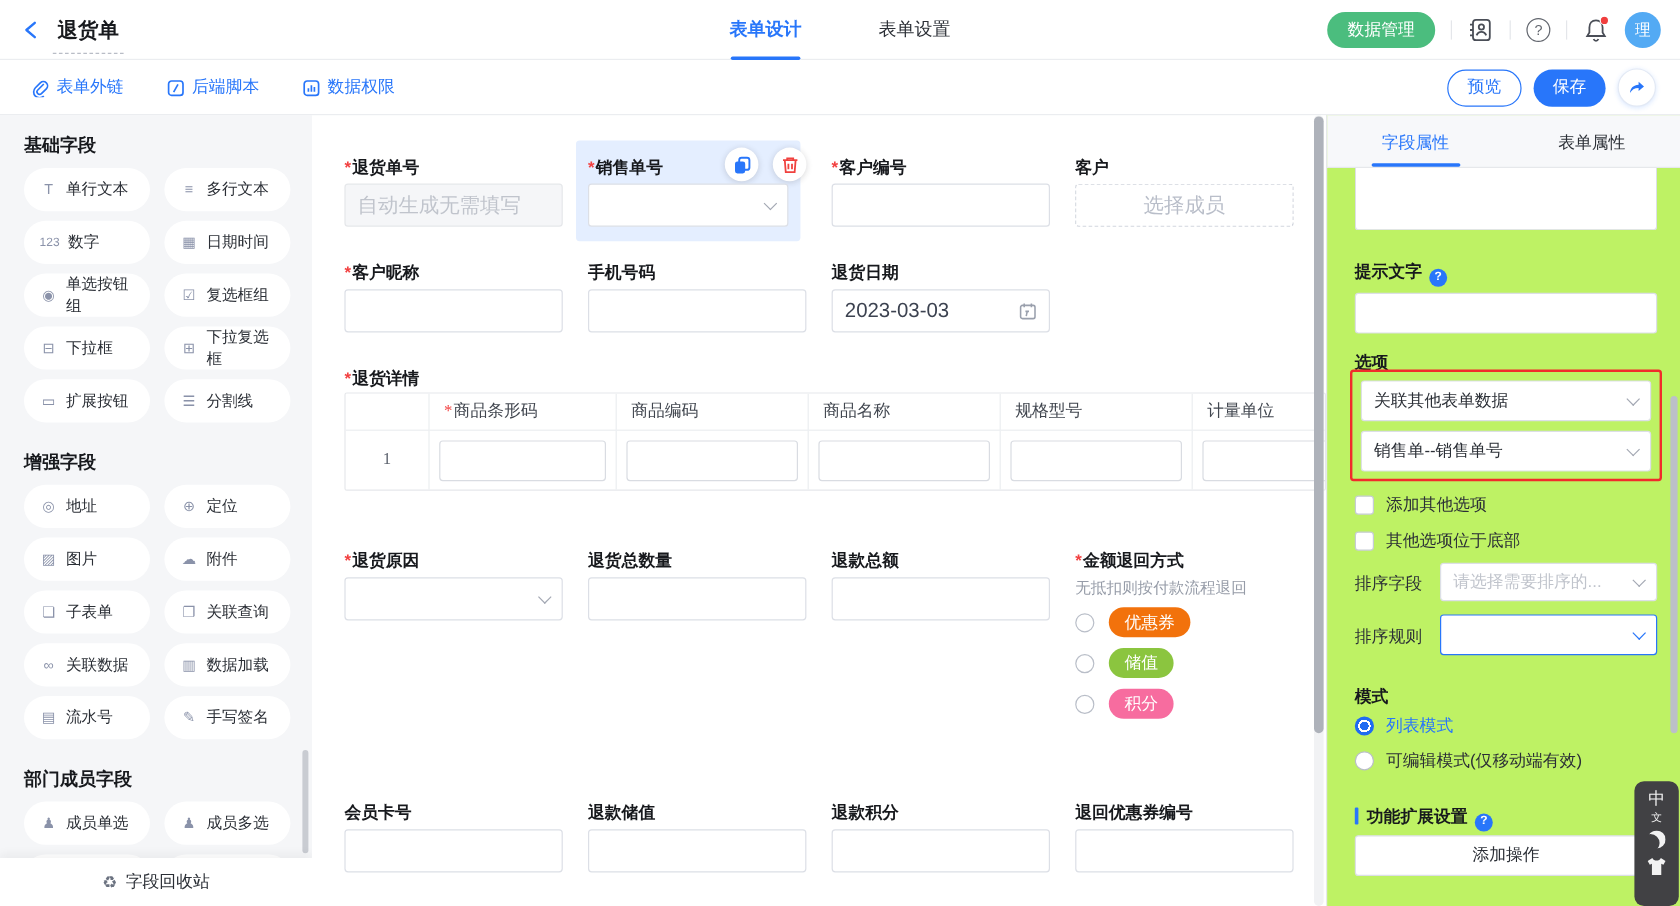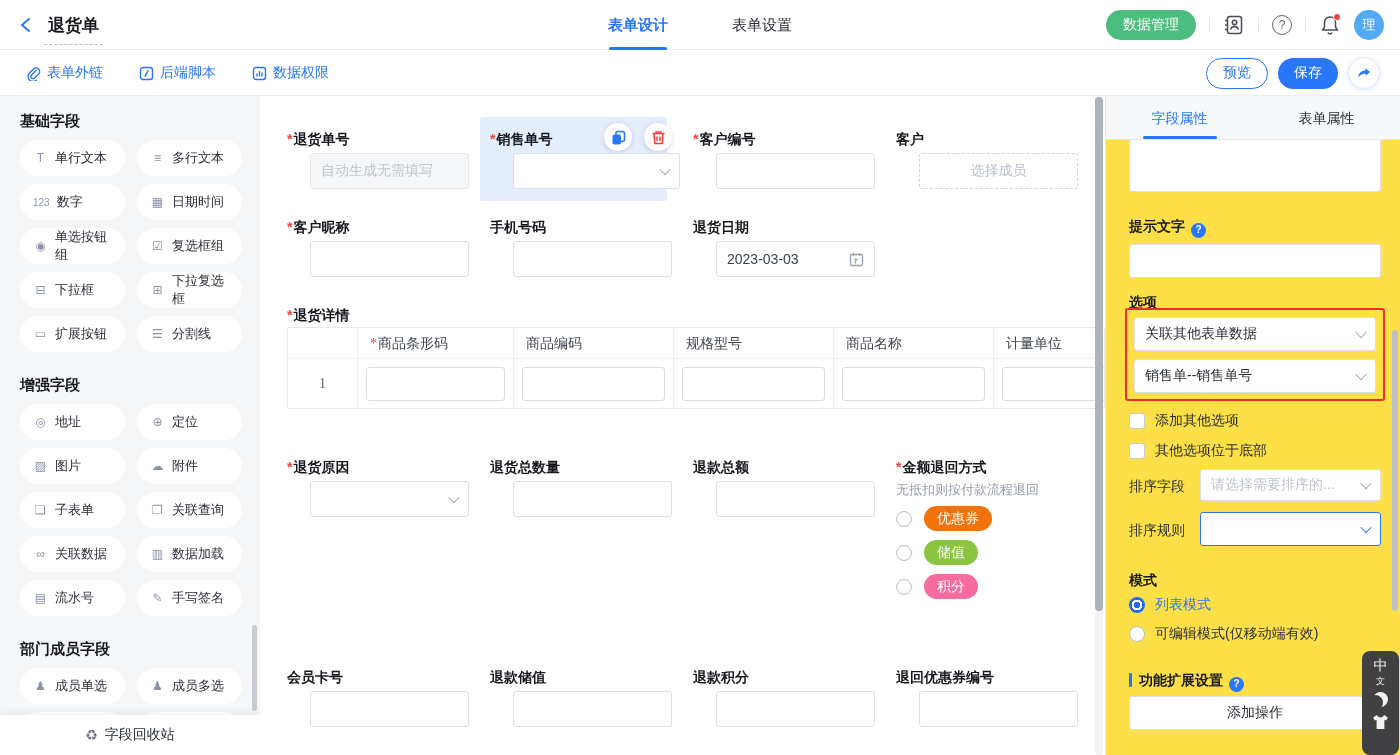--- a/index.html
+++ b/index.html
@@ -64,21 +64,21 @@
   
   .canvas { position:absolute; left:260px; top:96px; width:845px; height:659px; background:#fff; overflow:hidden; }
   .cv-scroll-track { position:absolute; right:2px; top:0; width:8px; height:659px; background:#f1f2f4; border-radius:4px; }
   .cv-scroll-thumb { position:absolute; right:2px; top:1px; width:8px; height:514px; background:#aeb2ba; border-radius:4px; }
 
   .fld { position:absolute; width:182px; }
   .fld-label { font-size:14px; font-weight:700; color:#17191d; height:20px; line-height:20px;
     margin-bottom:4px; white-space:nowrap; }
   .req::before { content:"*"; color:#f24141; margin-right:1px; }
   .inp { height:36px; border:1px solid #dcdfe6; border-radius:3px; background:#fff;
-    display:flex; align-items:center; padding:12px 10px; font-size:14px; color:#3c4250;margin-left:23px; }
+    display:flex; align-items:center; padding:12px 10px; font-size:17px; color:#3c4250; }
   .inp.disabled { background:#f5f6f8; border-color:#e5e7ea; color:#c0c4cc; }
   .inp.dashed { border:1px dashed #d2d6de; justify-content:center; color:#b9bec9; }
   .sel-chev { width:8px; height:8px; border-right:1.5px solid #a3a8b3; border-bottom:1.5px solid #a3a8b3;
     transform:rotate(45deg) translate(-1px,-1px); flex:none; }
   .between { justify-content:space-between; }
 
   .sel-block { position:absolute; left:220px; top:21px; width:187px; height:84px; background:#e4eeff; border-radius:3px; }
   .sel-block .fld-label { position:absolute; left:10px; top:12px; margin:0; }
   .mini-circle { position:absolute; top:6px; width:28px; height:28px; border-radius:50%; background:#fff;
     box-shadow:0 1px 5px rgba(31,35,41,.18); display:flex; align-items:center; justify-content:center; cursor:pointer; }
@@ -98,21 +98,21 @@
   
   .hint { font-size:13px; color:#969ca8; height:18px; line-height:18px; }
   .radio { width:16px; height:16px; border-radius:50%; border:1px solid #b9bec8; background:#fff; flex:none; }
   .radio.sel { border:none;
     background:radial-gradient(circle,#1f6bf2 0 3.5px,#fff 3.5px 5.2px,#1f6bf2 5.2px 8px); }
   .tagline { display:flex; align-items:center; gap:12px; height:25px; }
   .tag { height:25px; border-radius:13px; padding:0 13px; color:#fff; font-size:14px;
     display:flex; align-items:center; }
 
   
-  .panel { position:absolute; left:1105px; top:96px; width:295px; height:659px; background:#fde047;
+  .panel { position:absolute; left:1105px; top:96px; width:295px; height:659px; background:#bef264;
     border-left:1px solid #e6e8eb; }
   .p-tabs { position:absolute; left:0; top:0; width:100%; height:44px; background:#f7f8fa;
     border-bottom:1px solid #e6e8eb; display:flex; }
   .p-tab { flex:1; text-align:center; line-height:44px; font-size:14px; color:#2b2f36;
     position:relative; cursor:pointer; }
   .p-tab.active { color:#2876fa; }
   .p-tab.active .tab-underline { position:absolute; left:50%; transform:translateX(-50%); bottom:0;
     width:74px; height:3px; background:#2876fa; border-radius:2px; }
   .p-lab { position:absolute; left:23px; font-size:14px; font-weight:700; color:#17191d; height:20px; line-height:20px; }
   .p-lab-n { position:absolute; left:23px; font-size:14px; color:#2b2f36; height:20px; line-height:20px; }
@@ -409,22 +409,22 @@
       </span>
     </div>
   </div>
 
   <div class="fld-label req" style="position:absolute; left:27px; top:209px;">退货详情</div>
   <div class="subtable">
     <div class="st-row st-head">
       <div class="st-cell" style="width:70px; padding-left:0;"></div>
       <div class="st-cell req" style="width:156px;">商品条形码</div>
       <div class="st-cell" style="width:160px;">商品编码</div>
+      <div class="st-cell" style="width:160px;">商品名称</div>
       <div class="st-cell" style="width:160px;">规格型号</div>
-      <div class="st-cell" style="width:160px;">商品名称</div>
       <div class="st-cell" style="width:194px;">计量单位</div>
     </div>
     <div class="st-row st-body">
       <div class="st-cell st-idx">1</div>
       <div class="st-cell" style="width:156px;">
           <span class="st-input"></span>
         </div>
       <div class="st-cell" style="width:160px;">
           <span class="st-input"></span>
         </div>

